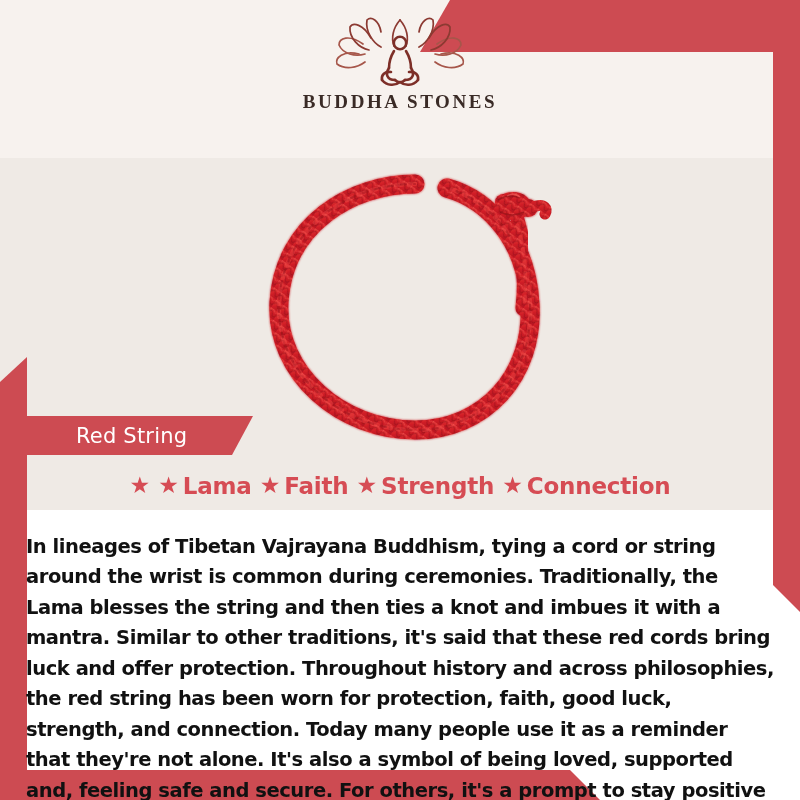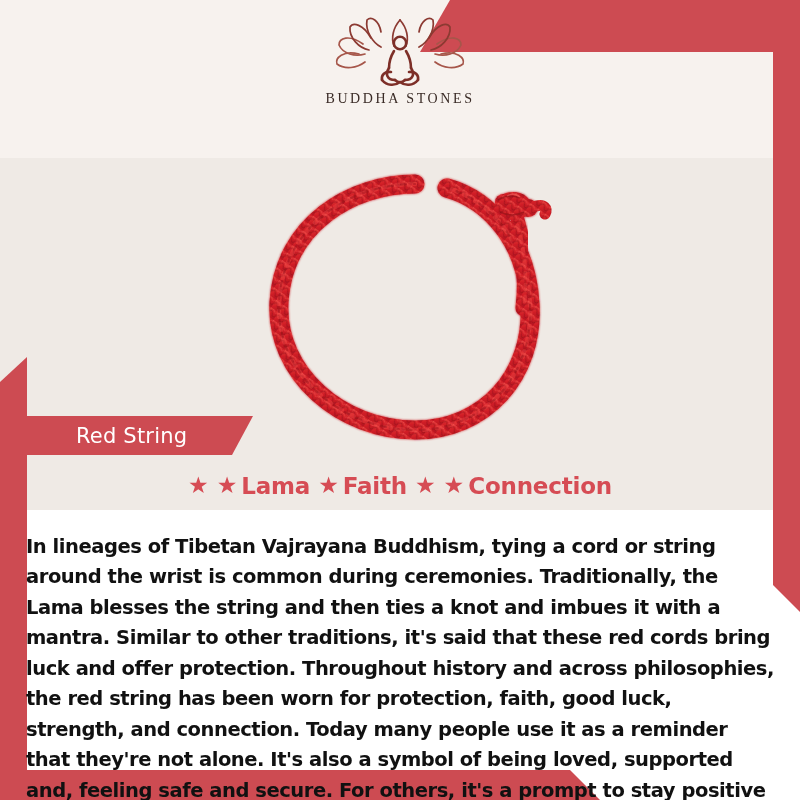--- a/index.html
+++ b/index.html
@@ -83,24 +83,24 @@
     z-index: 4;
   }
   .lotus-mark {
     width: 150px;
     height: 74px;
     display: block;
   }
   .brand-name {
     margin-top: 3px;
     font-family: "Liberation Serif", serif;
-    font-size: 14px;
+    font-size: 19px;
     letter-spacing: 2.6px;
     color: #3a2b26;
-    font-weight: 400;
+    font-weight: 700;
     text-align: right;
   }
 
   
   .title-banner {
     position: absolute;
     left: 155px; top: 104px;
     width: 490px; height: 52px;
     background: #fdfbf8;
     display: flex;
@@ -317,20 +317,21 @@
     <span class="feature-item">
       <span class="feature-star">★</span>
       <span class="feature-label">Lama</span>
     </span>
     <span class="feature-item">
       <span class="feature-star">★</span>
       <span class="feature-label">Faith</span>
     </span>
     <span class="feature-item">
       <span class="feature-star">★</span>
+      <span class="feature-label">Strength</span>
     </span>
     <span class="feature-item">
       <span class="feature-star">★</span>
       <span class="feature-label">Connection</span>
     </span>
   </div>
 
   <p class="body-copy">In lineages of Tibetan Vajrayana Buddhism, tying a cord or string around the wrist is common during ceremonies. Traditionally, the Lama blesses the string and then ties a knot and imbues it with a mantra. Similar to other traditions, it's said that these red cords bring luck and offer protection. Throughout history and across philosophies, the red string has been worn for protection, faith, good luck, strength, and connection. Today many people use it as a reminder that they're not alone. It's also a symbol of being loved, supported and, feeling safe and secure. For others, it's a prompt to stay positive while facing any adversity.</p>
 
 </div>

